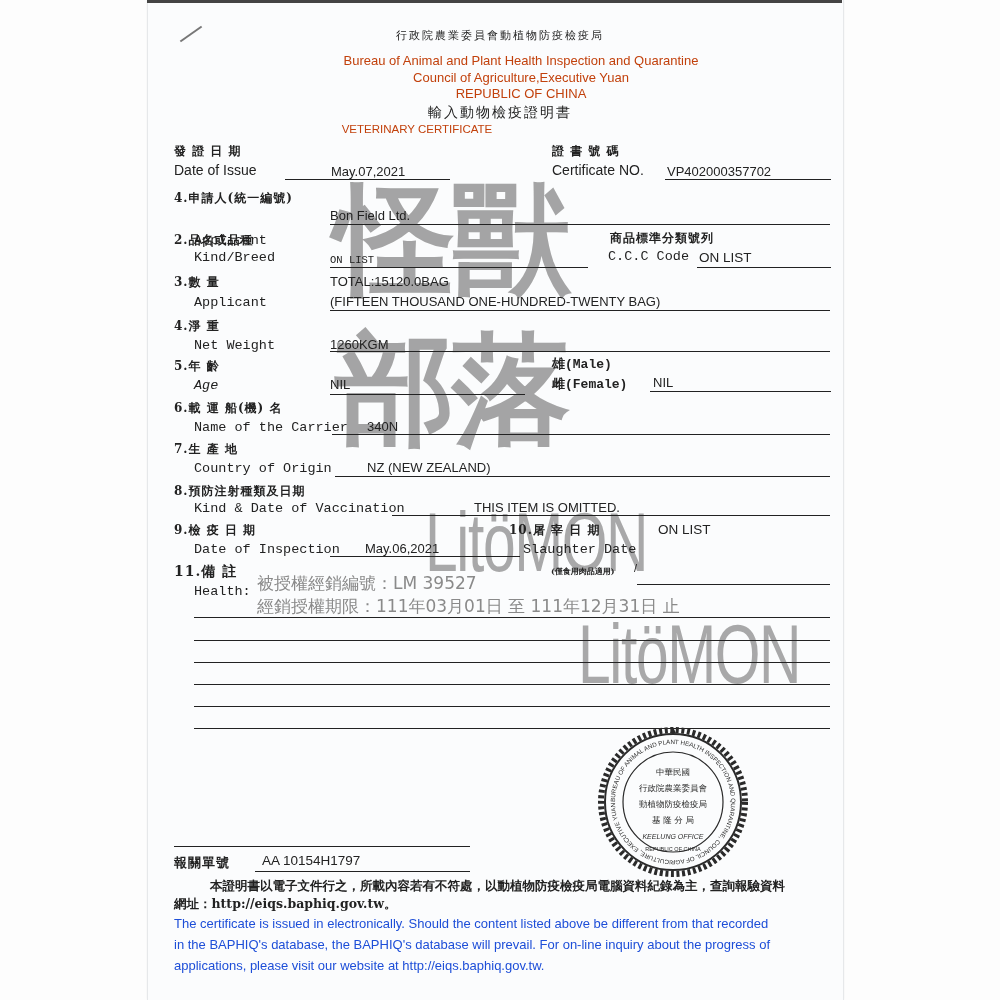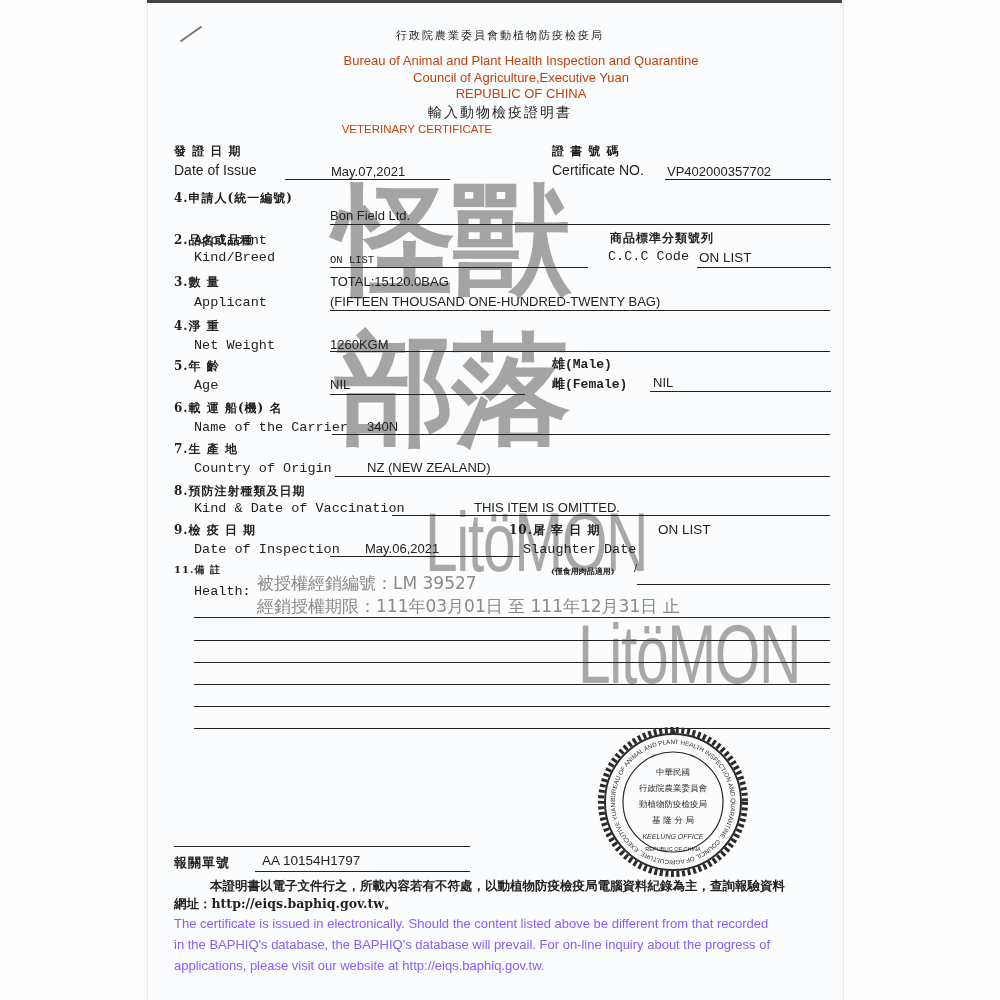--- a/index.html
+++ b/index.html
@@ -25,21 +25,21 @@
   .lbl-en { font-family: "Liberation Mono", "DejaVu Sans Mono", monospace; font-size: 13.5px; color:#222; }
   .lbl-sans { font-size: 14px; color:#222; }
   .val { font-size: 13px; color:#222; }
   .wm-big { font-family: "DejaVu Sans", sans-serif; font-weight: bold; color: rgba(130,130,130,0.72); }
   .wm-lito { font-family: "Liberation Sans", sans-serif; color: rgba(140,140,140,0.75); letter-spacing: -2px; transform: scaleX(0.7); transform-origin: left top; }
   .remark-overlay { font-family: "DejaVu Sans", sans-serif; font-size: 17px; color: #8a8a8a; }
   .seal {
     position: absolute; left: 598px; top: 727px; width: 150px; height: 150px;
   }
   .foot-cn { font-family: "DejaVu Serif", serif; font-size: 12.5px; font-weight: bold; color:#222; }
-  .foot-en { font-size: 13px; color:#8b5cf6; line-height: 21.5px; }
+  .foot-en { font-size: 13px; color:#1d4ed8; line-height: 21.5px; }
   .pen-mark { position:absolute; left:178px; top:33px; width:26px; height:2px; background:#777; transform: rotate(-35deg); }
 </style>
 </head>
 <body>
 
 <div class="page"></div>
 <div class="topbar"></div>
 <div class="pen-mark"></div>
 
 <div class="abs hdr-cn" style="left:0;width:1000px;text-align:center;top:28px;">行政院農業委員會動植物防疫檢疫局</div>
@@ -82,21 +82,21 @@
 <div class="abs val" style="left:330px;top:274px;">TOTAL:15120.0BAG</div>
 <div class="abs val" style="left:330px;top:294px;">(FIFTEEN THOUSAND ONE-HUNDRED-TWENTY BAG)</div>
 <div class="line" style="left:330px;top:310px;width:500px;"></div>
 
 <div class="abs lbl-cn" style="left:174px;top:318px;">4.淨    重</div>
 <div class="abs lbl-en" style="left:194px;top:338px;">Net Weight</div>
 <div class="abs val" style="left:330px;top:337px;">1260KGM</div>
 <div class="line" style="left:330px;top:351px;width:500px;"></div>
 
 <div class="abs lbl-cn" style="left:174px;top:358px;">5.年    齡</div>
-<div class="abs lbl-en" style="left:194px;top:378px;">Age</div>
+<div class="abs lbl-en" style="left:194px;top:378px;font-style:italic;">Age</div>
 <div class="abs val" style="left:330px;top:377px;">NIL</div>
 <div class="line" style="left:330px;top:394px;width:195px;"></div>
 <div class="abs lbl-en" style="left:552px;top:355px;font-weight:bold;font-size:13px;">雄(Male)</div>
 <div class="abs lbl-en" style="left:552px;top:375px;font-weight:bold;font-size:13px;">雌(Female)</div>
 <div class="abs val" style="left:653px;top:375px;">NIL</div>
 <div class="line" style="left:650px;top:391px;width:181px;"></div>
 
 <div class="abs lbl-cn" style="left:174px;top:400px;">6.載 運 船(機) 名</div>
 <div class="abs lbl-en" style="left:194px;top:420px;">Name of the Carrier</div>
 <div class="abs val" style="left:367px;top:419px;">340N</div>
@@ -116,21 +116,21 @@
 <div class="abs lbl-en" style="left:194px;top:542px;">Date of Inspection</div>
 <div class="abs val" style="left:365px;top:541px;">May.06,2021</div>
 <div class="line" style="left:330px;top:556px;width:190px;"></div>
 <div class="abs lbl-cn" style="left:509px;top:522px;">10.屠  宰  日  期</div>
 <div class="abs lbl-en" style="left:523px;top:542px;">Slaughter Date</div>
 <div class="abs val" style="left:658px;top:522px;font-size:13.5px;">ON LIST</div>
 <div class="abs lbl-cn" style="left:551px;top:566px;font-size:8px;letter-spacing:0;">(僅食用肉品適用)</div>
 <div class="abs val" style="left:634px;top:562px;font-size:11px;">/</div>
 <div class="line" style="left:637px;top:584px;width:193px;"></div>
 
-<div class="abs lbl-cn" style="left:174px;top:563px;font-size:10px;">11.備    註</div>
+<div class="abs lbl-cn" style="left:174px;top:563px;font-size:14px;">11.備    註</div>
 <div class="abs lbl-en" style="left:194px;top:584px;">Health:</div>
 <div class="abs remark-overlay" style="left:257px;top:572px;">被授權經銷編號：LM 39527</div>
 <div class="abs remark-overlay" style="left:257px;top:595px;">經銷授權期限：111年03月01日 至 111年12月31日 止</div>
 <div class="line" style="left:194px;top:617px;width:636px;"></div>
 <div class="line" style="left:194px;top:640px;width:636px;"></div>
 <div class="line" style="left:194px;top:662px;width:636px;"></div>
 <div class="line" style="left:194px;top:684px;width:636px;"></div>
 <div class="line" style="left:194px;top:706px;width:636px;"></div>
 <div class="line" style="left:194px;top:728px;width:636px;"></div>
 

